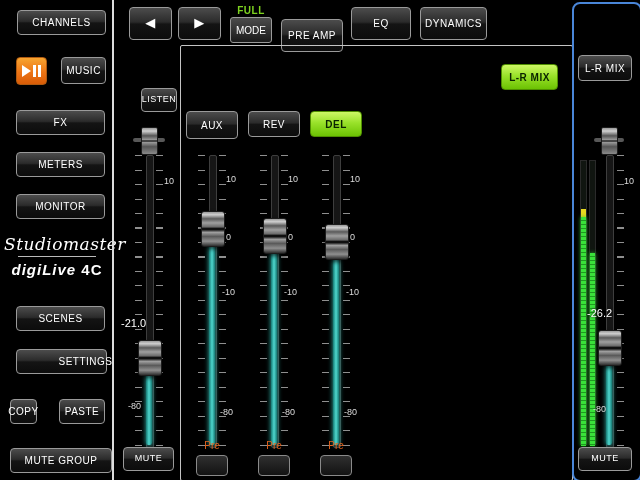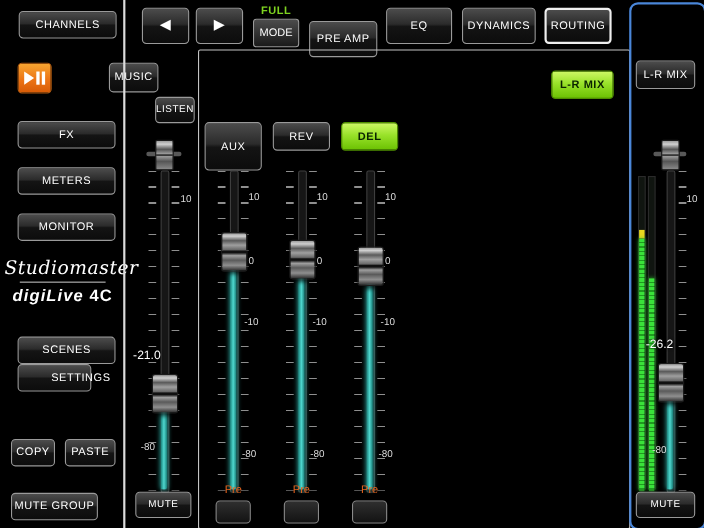--- a/index.html
+++ b/index.html
@@ -53,56 +53,55 @@
 
 <div id="app">
 
   <div class="btn" style="left:17px;top:10px;width:89px;height:25px;">CHANNELS</div>
 
   <div class="btn orange" style="left:16px;top:57px;width:31px;height:28px;">
     <span class="tri-r"></span>
     <span class="pbar"></span>
     <span class="pbar"></span>
   </div>
-  <div class="btn" style="left:61px;top:57px;width:45px;height:27px;margin-left:38px;">MUSIC</div>
+  <div class="btn" style="left:61px;top:57px;width:45px;height:27px;">MUSIC</div>
 
   <div class="btn" style="left:16px;top:110px;width:89px;height:25px;">FX</div>
   <div class="btn" style="left:16px;top:194px;width:89px;height:25px;">MONITOR</div>
   <div class="btn" style="left:16px;top:152px;width:89px;height:25px;">METERS</div>
 
   <div class="brand">
     <div class="brand-script">Studiomaster</div>
     <div class="brand-sub"></div>
     <div class="brand-digi"><span>digiLive</span> <span class="brand-model">4C</span></div>
   </div>
 
   <div class="btn" style="left:16px;top:306px;width:89px;height:25px;">SCENES</div>
-  <div class="btn" style="left:16px;top:331px;width:67px;height:25px;padding-left:48px;">SETTINGS</div>
-  <div class="btn" style="left:10px;top:399px;width:40px;height:25px;">COPY</div>
+  <div class="btn" style="left:16px;top:349px;width:91px;height:25px;padding-left:48px;">SETTINGS</div>
+  <div class="btn" style="left:10px;top:399px;width:27px;height:25px;">COPY</div>
   <div class="btn" style="left:59px;top:399px;width:46px;height:25px;">PASTE</div>
-  <div class="btn" style="left:10px;top:448px;width:79px;height:25px;">MUTE GROUP</div>
+  <div class="btn" style="left:10px;top:448px;width:102px;height:25px;">MUTE GROUP</div>
 
   <div class="sep"></div>
 
   <div class="btn" style="left:129px;top:7px;width:43px;height:33px;">
     <span class="arrow">◀</span>
   </div>
   <div class="btn" style="left:178px;top:7px;width:43px;height:33px;">
     <span class="arrow">▶</span>
   </div>
 
   <div class="mode-box">
     <div class="mode-full">FULL</div>
     <div class="mode-mode">MODE</div>
   </div>
 
   <div class="btn" style="left:281px;top:7px;width:62px;height:33px;margin-top:12px;">PRE AMP</div>
   <div class="btn" style="left:351px;top:7px;width:60px;height:33px;">EQ</div>
   <div class="btn" style="left:420px;top:7px;width:67px;height:33px;">DYNAMICS</div>
-  <div class="btn sel" style="left:495px;top:7px;width:61px;height:33px;">ROUTING</div>
 
   <div class="btn small" style="left:141px;top:88px;width:36px;height:24px;">LISTEN</div>
 
   <div class="pan-track" style="left:133px;top:138px;width:32px;"></div>
   <div class="pan-cap" style="left:141px;top:127px;"></div>
 
   <div class="ticks" style="left:135px;top:155px;height:291px;"></div>
   <div class="ticks" style="left:156px;top:155px;height:291px;"></div>
   <div class="track" style="left:146px;top:155px;height:291px;"></div>
   <div class="fill" style="left:146px;top:357px;height:88px;"></div>
@@ -110,21 +109,21 @@
   <div class="scale" style="left:164px;top:176px;">10</div>
   <div class="fval" style="left:121px;top:317px;">-21.0</div>
   <div class="scale" style="left:128px;top:401px;">-80</div>
 
   <div class="btn small" style="left:123px;top:447px;width:51px;height:24px;">MUTE</div>
 
   <div class="panel"></div>
 
   <div class="btn green" style="left:501px;top:64px;width:57px;height:26px;">L-R MIX</div>
 
-  <div class="btn" style="left:186px;top:111px;width:52px;height:44px;">AUX</div>
+  <div class="btn" style="left:186px;top:111px;width:52px;height:28px;">AUX</div>
   <div class="btn" style="left:248px;top:111px;width:52px;height:26px;">REV</div>
   <div class="btn green" style="left:310px;top:111px;width:52px;height:26px;">DEL</div>
 
   <div class="ticks" style="left:198px;top:155px;height:291px;"></div>
   <div class="ticks" style="left:219px;top:155px;height:291px;"></div>
   <div class="track" style="left:209px;top:155px;height:291px;"></div>
   <div class="fill" style="left:209px;top:228px;height:217px;"></div>
   <div class="cap" style="left:201px;top:211px;"></div>
   <div class="scale" style="left:226px;top:174px;">10</div>
   <div class="scale" style="left:226px;top:232px;">0</div>

